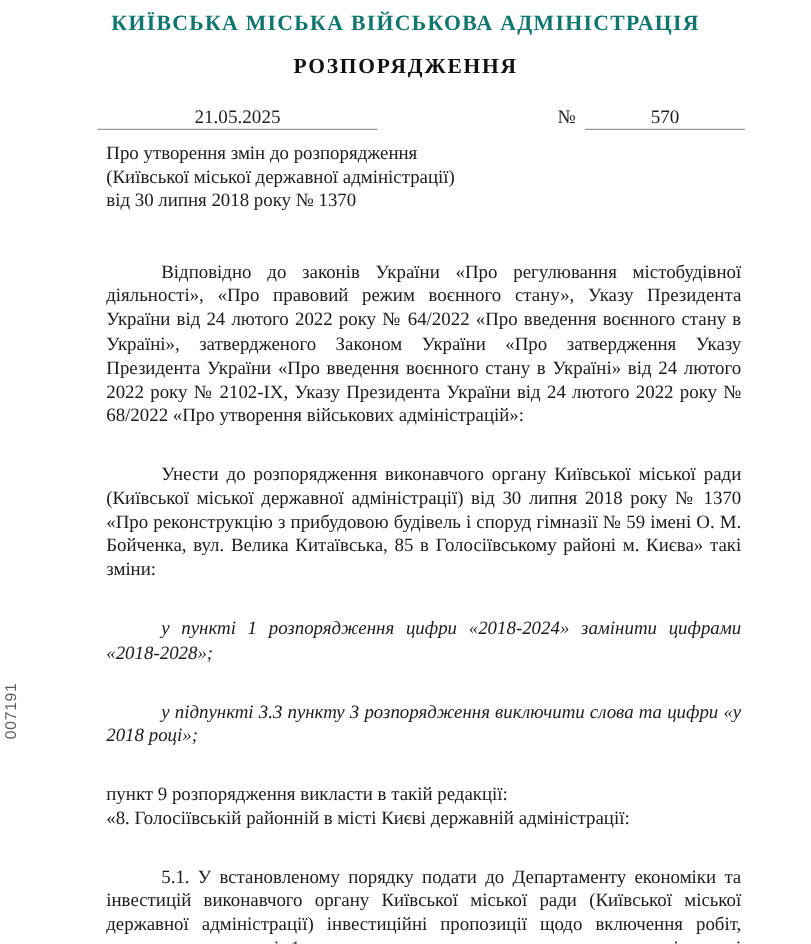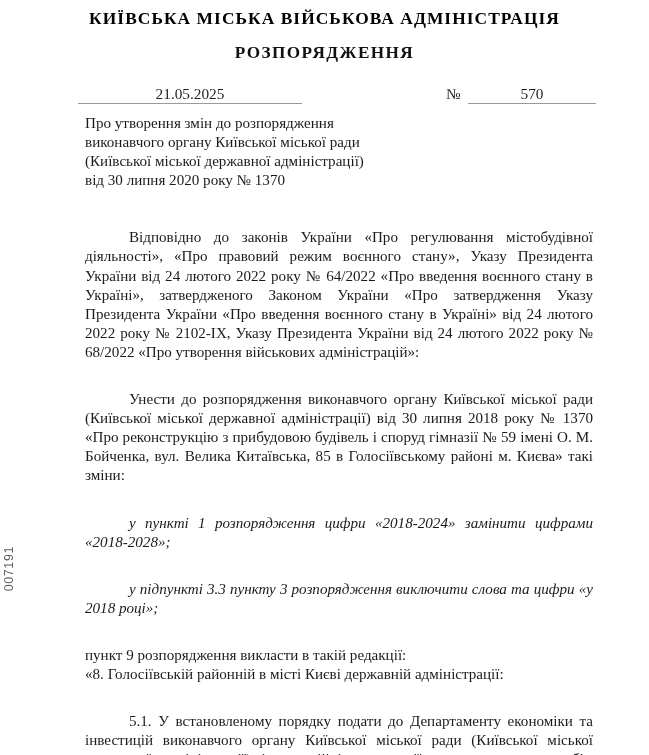--- a/index.html
+++ b/index.html
@@ -44,21 +44,21 @@
   
   .doc-title {
     position: absolute;
     left: 0;
     right: 0;
     top: 8px;
     text-align: center;
     font-size: 17.4px;
     font-weight: bold;
     letter-spacing: 1.05px;
-    color: #000000;
+    color: #0f766e;
     white-space: nowrap;
   }
   .doc-subtitle {
     position: absolute;
     left: 0;
     right: 0;
     top: 43px;
     text-align: center;
     font-size: 17.2px;
     font-weight: bold;
@@ -160,23 +160,22 @@
   <div class="meta-row">
     <div class="field field-date">21.05.2025</div>
     <div class="no-label">№</div>
     <div class="field field-number">570</div>
   </div>
 
   <div class="body-text">
 
     <div class="subject">
       <span class="ln">Про утворення змін до розпорядження</span>
-      <span class="ln">виконавчого органу Київської міської ради</span>
       <span class="ln">(Київської міської державної адміністрації)</span>
-      <span class="ln">від 30 липня 2020 року № 1370</span>
+      <span class="ln">від 30 липня 2018 року № 1370</span>
     </div>
 
     <div class="spacer-lg"></div>
 
     <p class="para">Відповідно до законів України «Про регулювання містобудівної діяльності», «Про правовий режим воєнного стану», Указу Президента України від 24 лютого 2022 року № 64/2022 «Про введення воєнного стану в Україні», затвердженого Законом України «Про затвердження Указу Президента України «Про введення воєнного стану в Україні» від 24 лютого 2022 року № 2102-IX, Указу Президента України від 24 лютого 2022 року № 68/2022 «Про утворення військових адміністрацій»:</p>
 
     <div class="spacer-md"></div>
 
     <p class="para">Унести до розпорядження виконавчого органу Київської міської ради (Київської міської державної адміністрації) від 30 липня 2018 року № 1370 «Про реконструкцію з прибудовою будівель і споруд гімназії № 59 імені О. М. Бойченка, вул. Велика Китаївська, 85 в Голосіївському районі м. Києва» такі зміни:</p>
 

